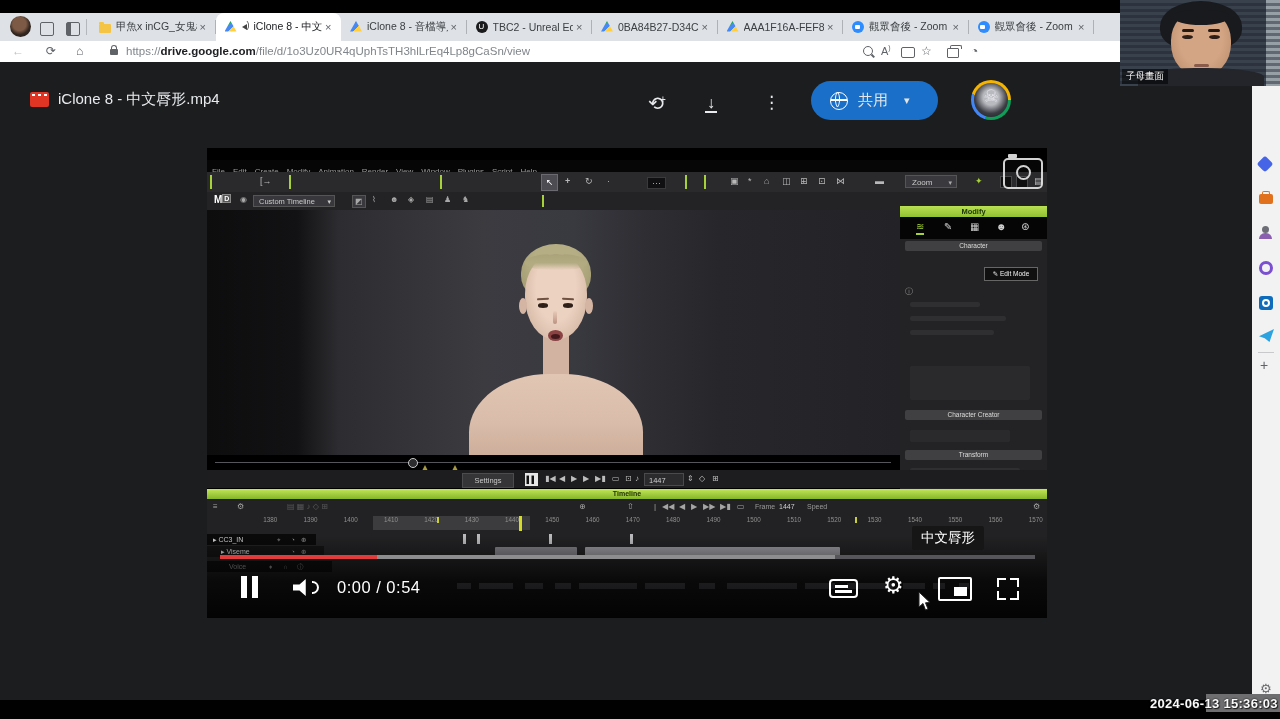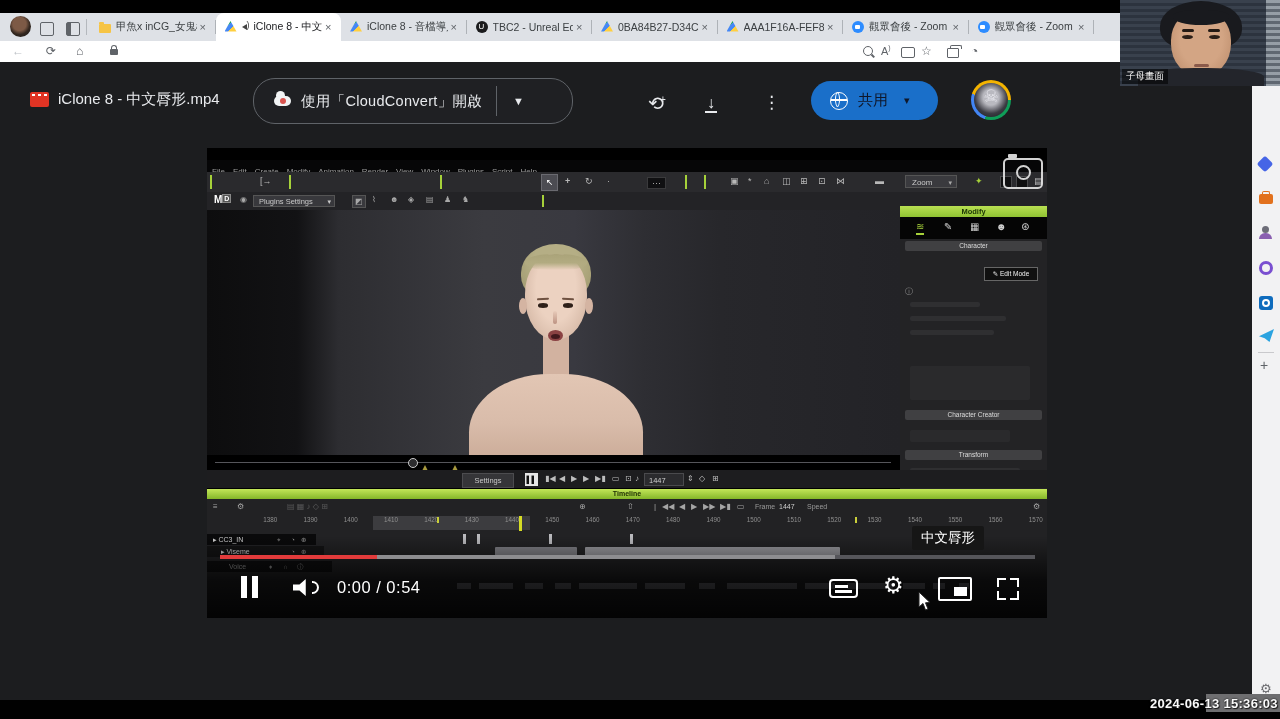--- a/index.html
+++ b/index.html
@@ -64,21 +64,21 @@
   #openwith-btn .cloud{position:relative;width:17px;height:10px;background:#f1f3f4;border-radius:6px;margin:0 10px 0 20px;}
   #openwith-btn .cloud::before{content:"";position:absolute;left:2px;top:-5px;width:9px;height:9px;background:#f1f3f4;border-radius:50%;}
   #openwith-btn .cloud::after{content:"";position:absolute;left:6px;top:2px;width:6px;height:6px;background:#d9544f;border-radius:50%;}
   #openwith-btn .owlabel{font-size:14.5px;letter-spacing:.3px;}
   #openwith-btn .divider{width:1px;height:30px;background:#5f6368;margin-left:14px;}
   #openwith-btn .caret{font-size:11px;color:#e8eaed;margin-left:16px;}
   .hdricon{position:absolute;top:30px;color:#e8eaed;font-size:20px;}
   #download-icon{top:28px;}
   #download-icon span{display:inline-block;border-bottom:2px solid #e8eaed;padding:0 2px 1px 2px;font-size:16px;line-height:14px;}
   #share-btn{position:absolute;left:811px;top:19px;width:127px;height:39px;border-radius:20px;background:#1a6fc9;
-    display:flex;align-items:center;color:#0f172a;}
+    display:flex;align-items:center;color:#e5e5e5;}
   .globe{position:relative;width:16px;height:16px;border:1.5px solid #fff;border-radius:50%;margin:0 10px 0 19px;}
   .globe::before{content:"";position:absolute;left:4px;top:-1px;width:5px;height:15px;border:1.5px solid #fff;border-radius:50%;box-sizing:border-box;}
   .globe::after{content:"";position:absolute;left:0;top:6.5px;width:16px;height:1.5px;background:#fff;}
   #share-btn .sharelabel{font-size:15px;}
   #share-btn .caret{margin-left:16px;font-size:11px;}
   #account-avatar{position:absolute;left:971px;top:18px;width:40px;height:40px;border-radius:50%;
     background:conic-gradient(#f4b400 0 25%,#0f9d58 25% 55%,#4285f4 55% 80%,#f4b400 80%);}
   #account-avatar::before{content:"";position:absolute;left:3px;top:3px;width:34px;height:34px;border-radius:50%;
     background:radial-gradient(circle at 50% 42%,#b9b9c0 0 30%,#3c3c44 62%,#141418 100%);}
   #account-avatar::after{content:"☠";position:absolute;left:0;top:6px;width:40px;text-align:center;font-size:17px;color:#e8e8ee;}
@@ -302,38 +302,33 @@
         <span class="tab-close">×</span>
       </div>
       </div>
   </div>
 
   <div id="addressbar">
     <span class="abicon" style="left:12px;color:#bdc1c6">←</span>
     <span class="abicon" style="left:46px">⟳</span>
     <span class="abicon" style="left:76px">⌂</span>
     <span id="lock-icon"></span>
+    <span class="url"><span>https://</span><b>drive.google.com</b><span>/file/d/1o3Uz0UR4qUphTsTH3hlLrEq4Lp8gCaSn/view</span></span>
     <span class="mag" style="left:863px"></span>
     <span class="abicon" style="left:881px;font-size:11px">A<sup style="font-size:7px">)</sup></span>
     <span class="mini-rect" style="left:901px"></span>
     <span class="abicon" style="left:921px">☆</span>
     <span class="coll" style="left:947px"></span>
     <span class="abicon" style="left:971px">◔</span>
   </div>
 
   <div id="page">
     <div id="file-type-icon"></div>
     <div id="file-title">iClone 8 - 中文脣形.mp4</div>
 
-    <div id="openwith-btn">
-      <span class="cloud"></span>
-      <span class="owlabel">使用「CloudConvert」開啟</span>
-      <span class="divider"></span>
-      <span class="caret">▼</span>
-    </div>
 
     <span class="hdricon" style="left:648px;font-size:19px">⟲<sup style="font-size:10px;margin-left:-4px">+</sup></span>
     <span class="hdricon" id="download-icon" style="left:705px"><span>↓</span></span>
     <span class="hdricon" style="left:763px;font-size:17px">⋮</span>
 
     <div id="share-btn">
       <span class="globe"></span>
       <span class="sharelabel">共用</span>
       <span class="caret">▾</span>
     </div>
@@ -366,21 +361,21 @@
         <span class="qbox"><span>Zoom</span><span class="caret">▾</span></span>
         <span class="tico" style="left:768px;color:#a6d13a">✦</span>
         <span class="tico" style="left:793px;background:#0f0f10;border:1px solid #48484a;width:10px;height:10px;top:4px"></span>
         <span class="tico" style="left:809px;background:#0f0f10;border:1px solid #48484a;width:10px;height:10px;top:4px"></span>
         <span class="tico" style="left:827px">▤</span>
       </div>
 
       <div id="ic-toolbar2">
         <span id="mlogo"><span>M</span><i>D</i></span>
         <span class="tico2" style="left:33px">◉</span>
-        <span id="preset-box"><span>Plugins Settings</span><span class="caret">▾</span></span>
+        <span id="preset-box"><span>Custom Timeline</span><span class="caret">▾</span></span>
         <span class="tico2" style="left:145px;background:#39393d;border:1px solid #555;padding:1px 2px">◩</span>
         <span class="tico2" style="left:165px">⌇</span>
         <span class="tico2" style="left:183px">☻</span>
         <span class="tico2" style="left:201px">◈</span>
         <span class="tico2" style="left:219px">▤</span>
         <span class="tico2" style="left:237px">♟</span>
         <span class="tico2" style="left:255px">♞</span>
         <span class="limebar" style="left:335px;height:12px"></span>
       </div>
 

